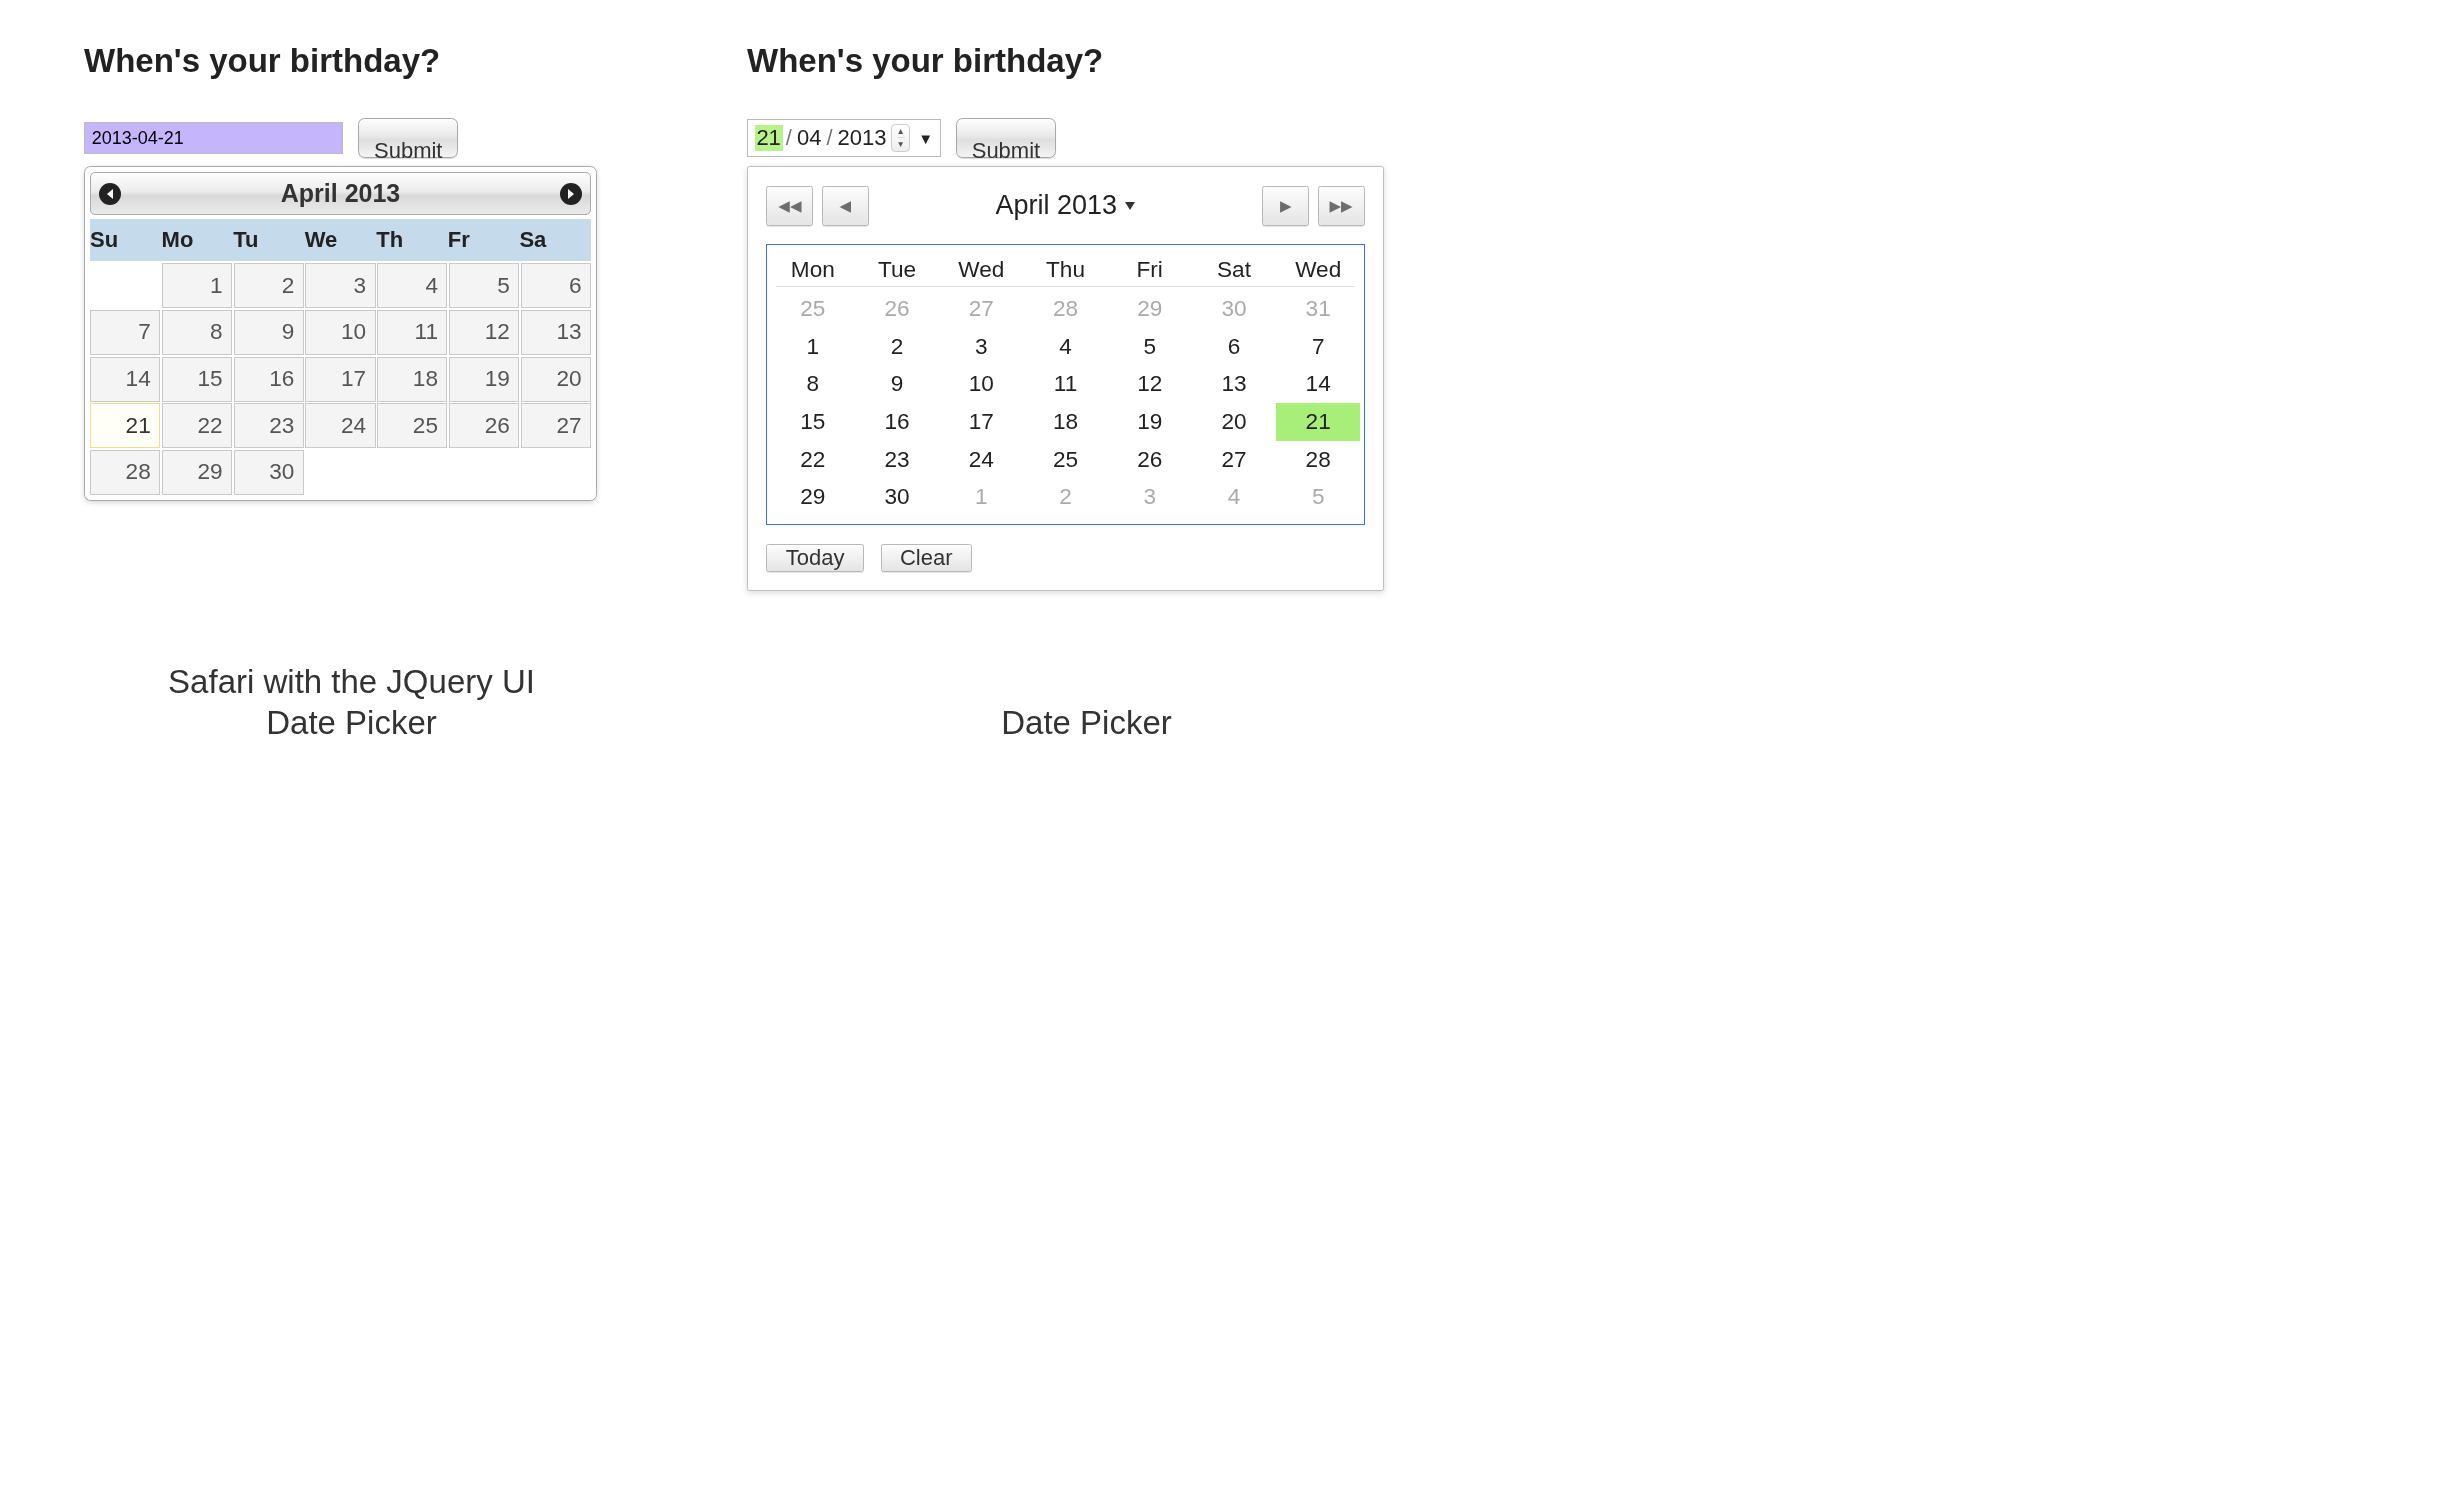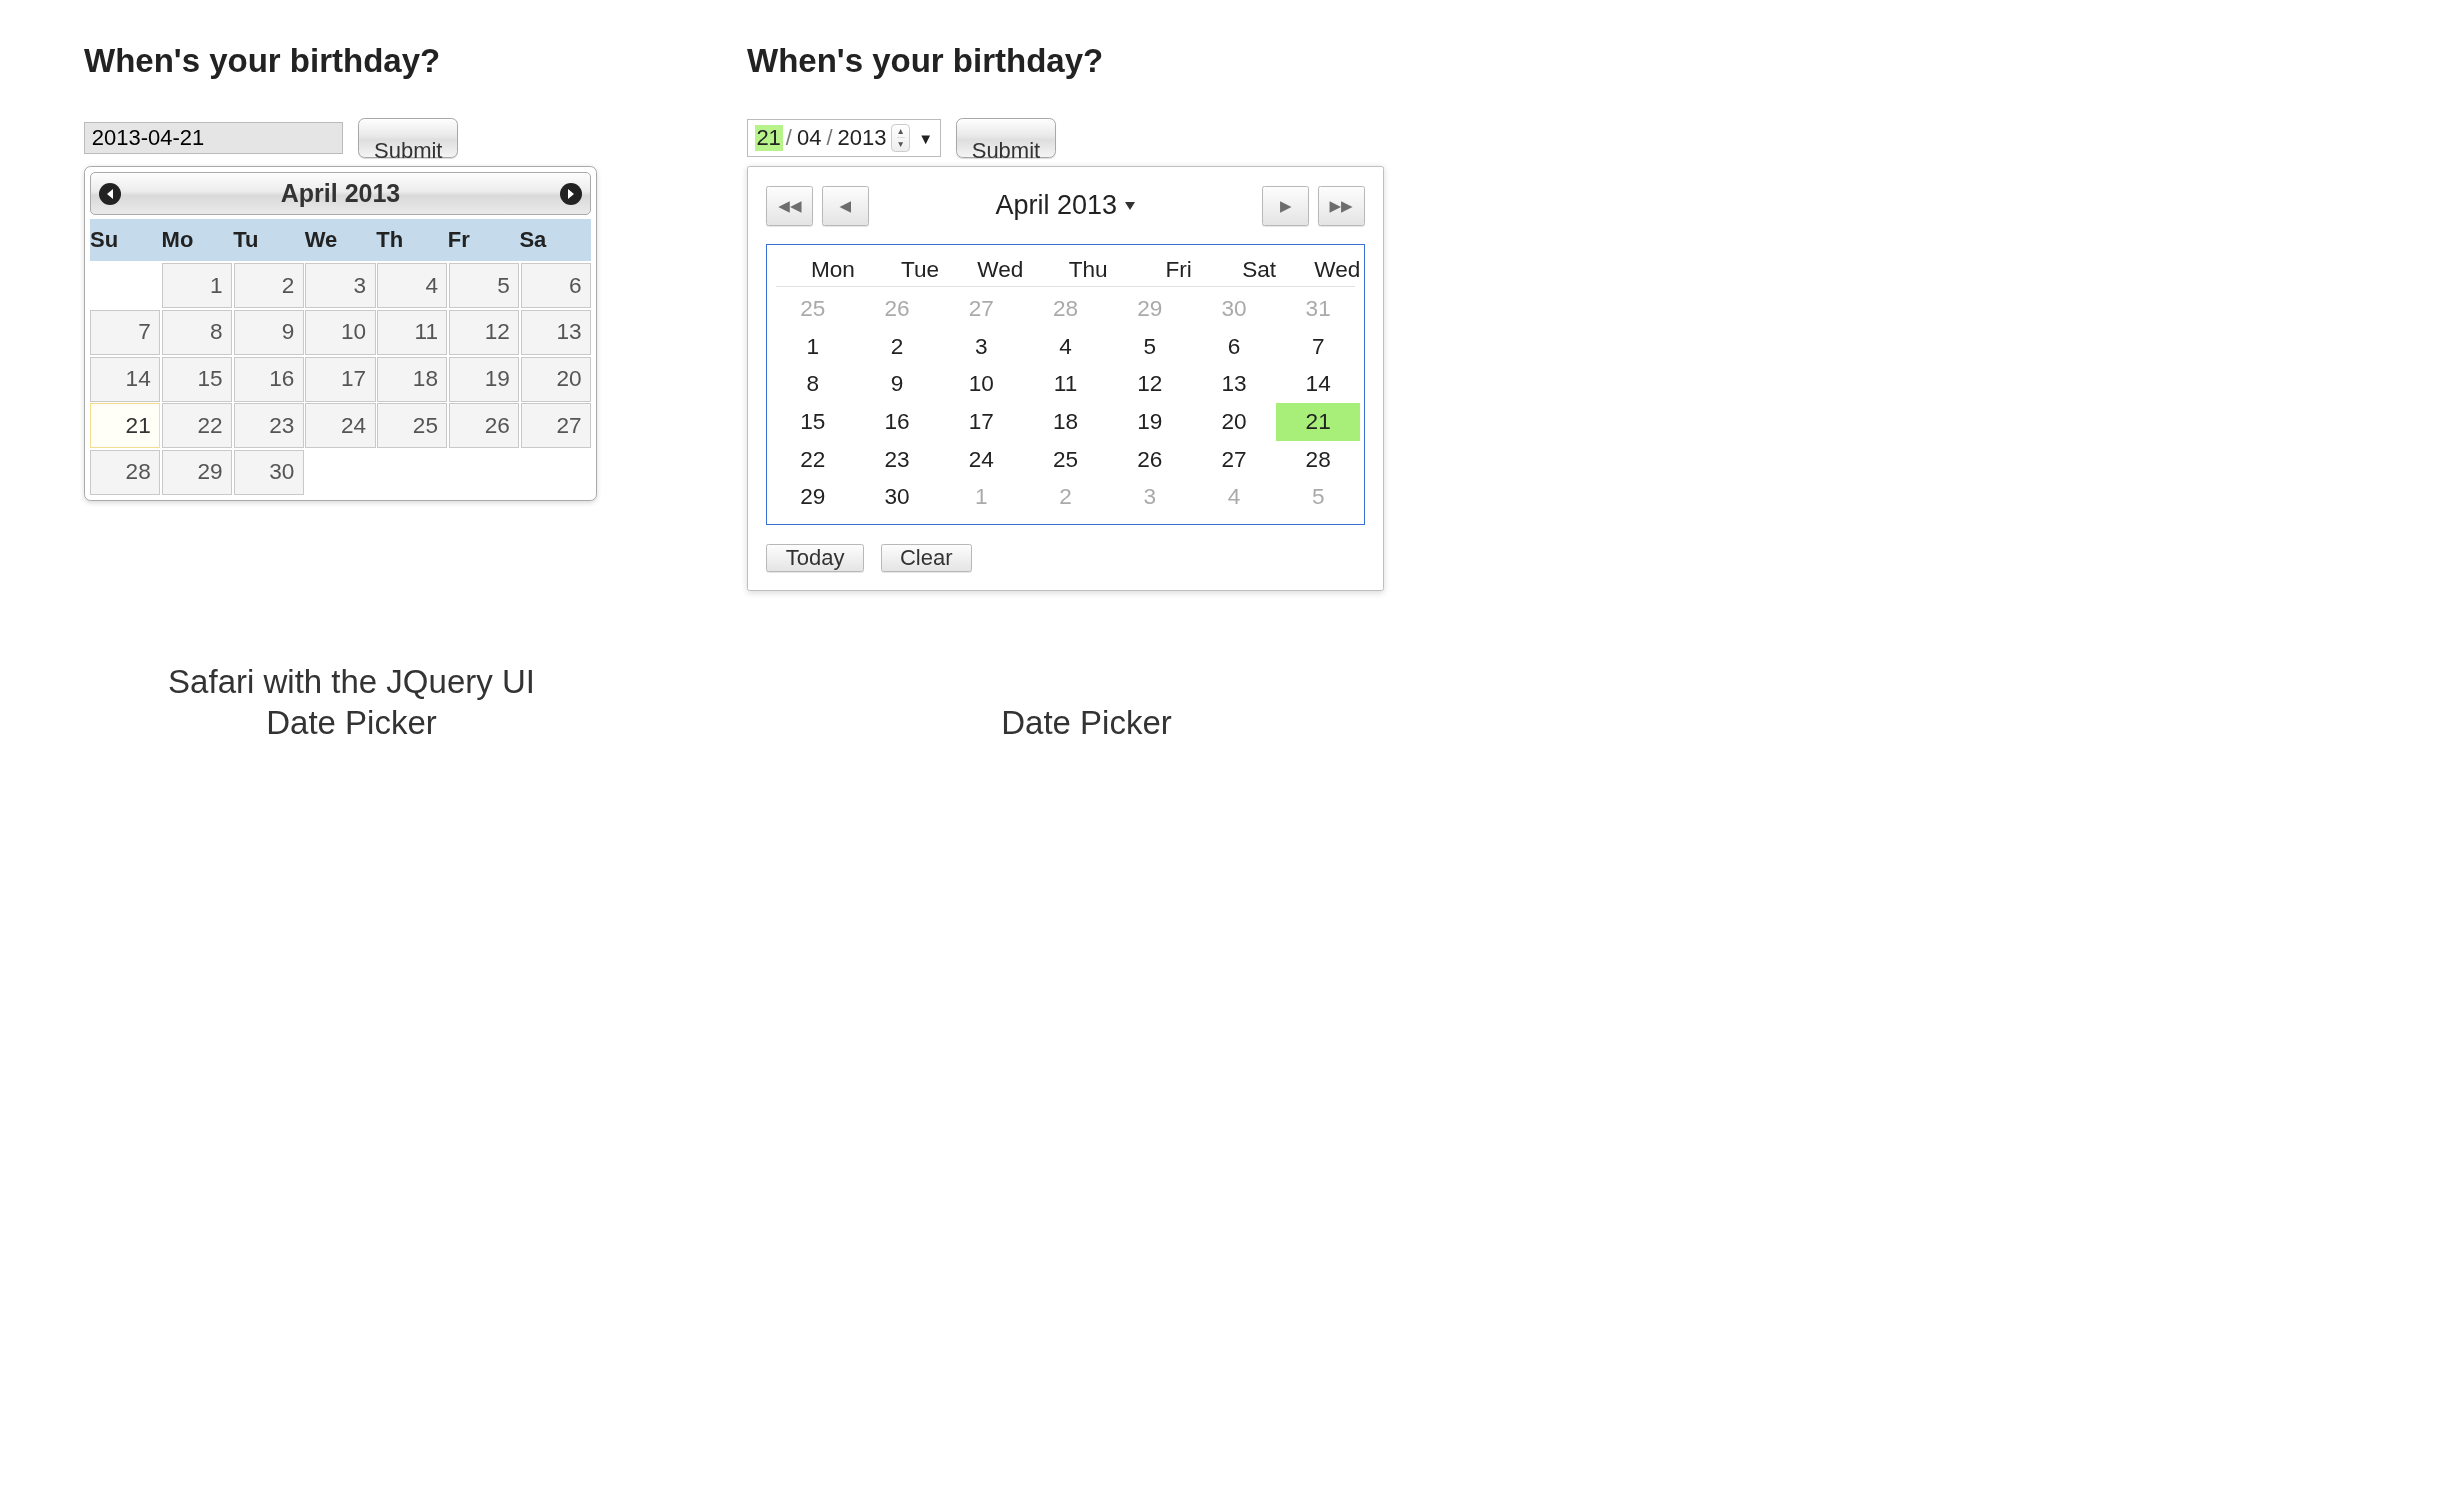--- a/index.html
+++ b/index.html
@@ -22,24 +22,24 @@
     font-weight: 600;
     margin: 0 0 38px 0;
     color: #222;
   }
   .inputrow { display: flex; align-items: center; gap: 15px; margin-bottom: 8.4px; }
 
   
   .jq-input {
     width: 259px; height: 32px;
     border: 0.8px solid #bbb;
-    font-size: 22px;
+    font-size: 18px;
     padding: 1.7px 6.7px;
     font-family: "Helvetica Neue", Arial, sans-serif;
-    background: #e5e5e5;
+    background: #c4b5fd;
   }
   .mac-button {
     height: 35px;
     padding: 19px 15px;
     font-size: 22px;
     border: 0.8px solid #a8a8a8;
     border-radius: 6.7px;
     background: linear-gradient(#fefefe, #e9e9e9 45%, #dedede 55%, #f4f4f4);
     box-shadow: inset 0 0.8px 0 #fff, 0 0.8px 0.8px rgba(0,0,0,.15);
     color: #333;
@@ -152,21 +152,21 @@
   }
   .ch-navgroup { display:flex; gap:8.4px; }
   .ch-mo-btn { display:flex; align-items:center; gap:8.4px; font-size:27px; font-weight:400; color:#222; cursor:pointer; }
   .ch-mo-btn .tri { width:0;height:0;border-left:5.8px solid transparent;border-right:5.8px solid transparent;border-top:8.4px solid #333;}
   .ch-table {
     margin-top:18.4px;
     border:0.8px solid #3a6fd8;
     padding:5px 3.3px 8.4px 3.3px;
   }
   .ch-row { display:grid; grid-template-columns: repeat(7,1fr); }
-  .ch-head div { text-align:right; font-size:22.6px; color:#222; padding:6.7px 0 3.3px; }
+  .ch-head div { text-align:center; font-size:22.6px; color:#222; padding:6.7px 0 3.3px; }
   .ch-sep-line { border-top:0.8px solid #e0e0e0; margin:0 5px 3.3px; grid-column:1/-1;}
   .ch-cell {
     text-align:center; font-size:22.6px; padding:5.8px 0;
     cursor:pointer;
   }
   .ch-cell.out { color:#aaa; }
   .ch-cell.sel { background:#a8ef7a; }
   .ch-footer { display:flex; gap:16.7px; margin-top:18.4px;}
   .ch-btn {
     height:28px; padding:0 18.4px;

